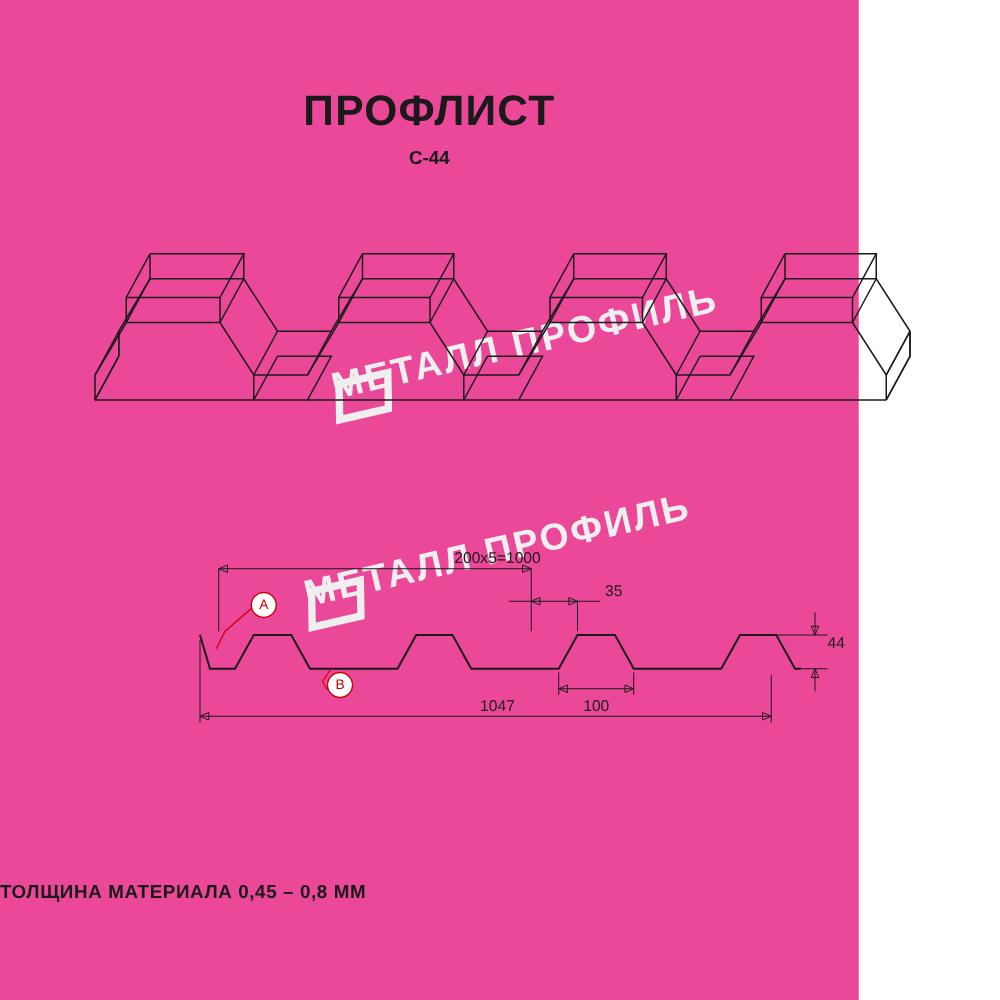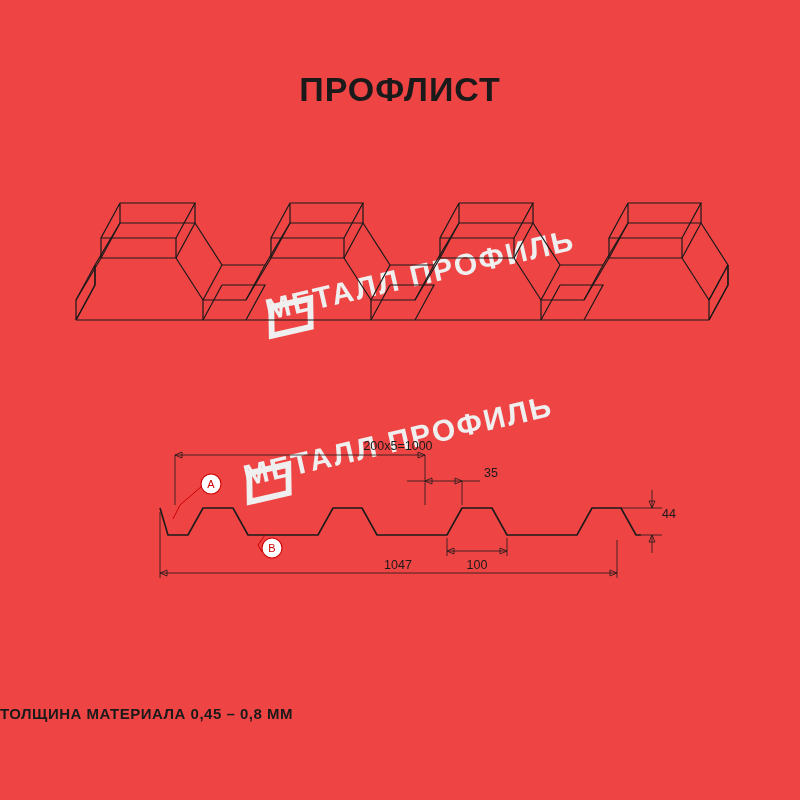--- a/index.html
+++ b/index.html
@@ -6,23 +6,23 @@
   html, body {
     margin: 0; padding: 0;
     width: 800px; height: 800px;
     background: #ffffff;
     font-family: "Liberation Sans", sans-serif;
     color: #1a1a1a;
     overflow: hidden;
   }
   #page {
     position: relative;
-    width: 800px;
+    width: 687px;
     height: 800px;
-    background: #ef4444;
+    background: #ec4899;
   }
   .title {
     position: absolute;
     left: 0; right: 0;
     top: 70px;
     text-align: center;
     font-size: 34px;
     font-weight: bold;
     letter-spacing: 1px;
     color: #1a1a1a;
@@ -93,20 +93,21 @@
     fill: #1a1a1a;
     text-anchor: start;
   }
 </style>
 </head>
 <body>
 
 <div id="page">
 
   <div class="title">ПРОФЛИСТ</div>
+  <div class="subtitle">С-44</div>
 
   <div class="wm wm-1">МЕТАЛЛ ПРОФИЛЬ</div>
   <div class="wm-shape wm-shape-1"></div>
   <div class="wm wm-2">МЕТАЛЛ ПРОФИЛЬ</div>
   <div class="wm-shape wm-shape-2"></div>
 
   <svg width="800" height="800">
     <g>
 
       <path class="iso-line" d="

